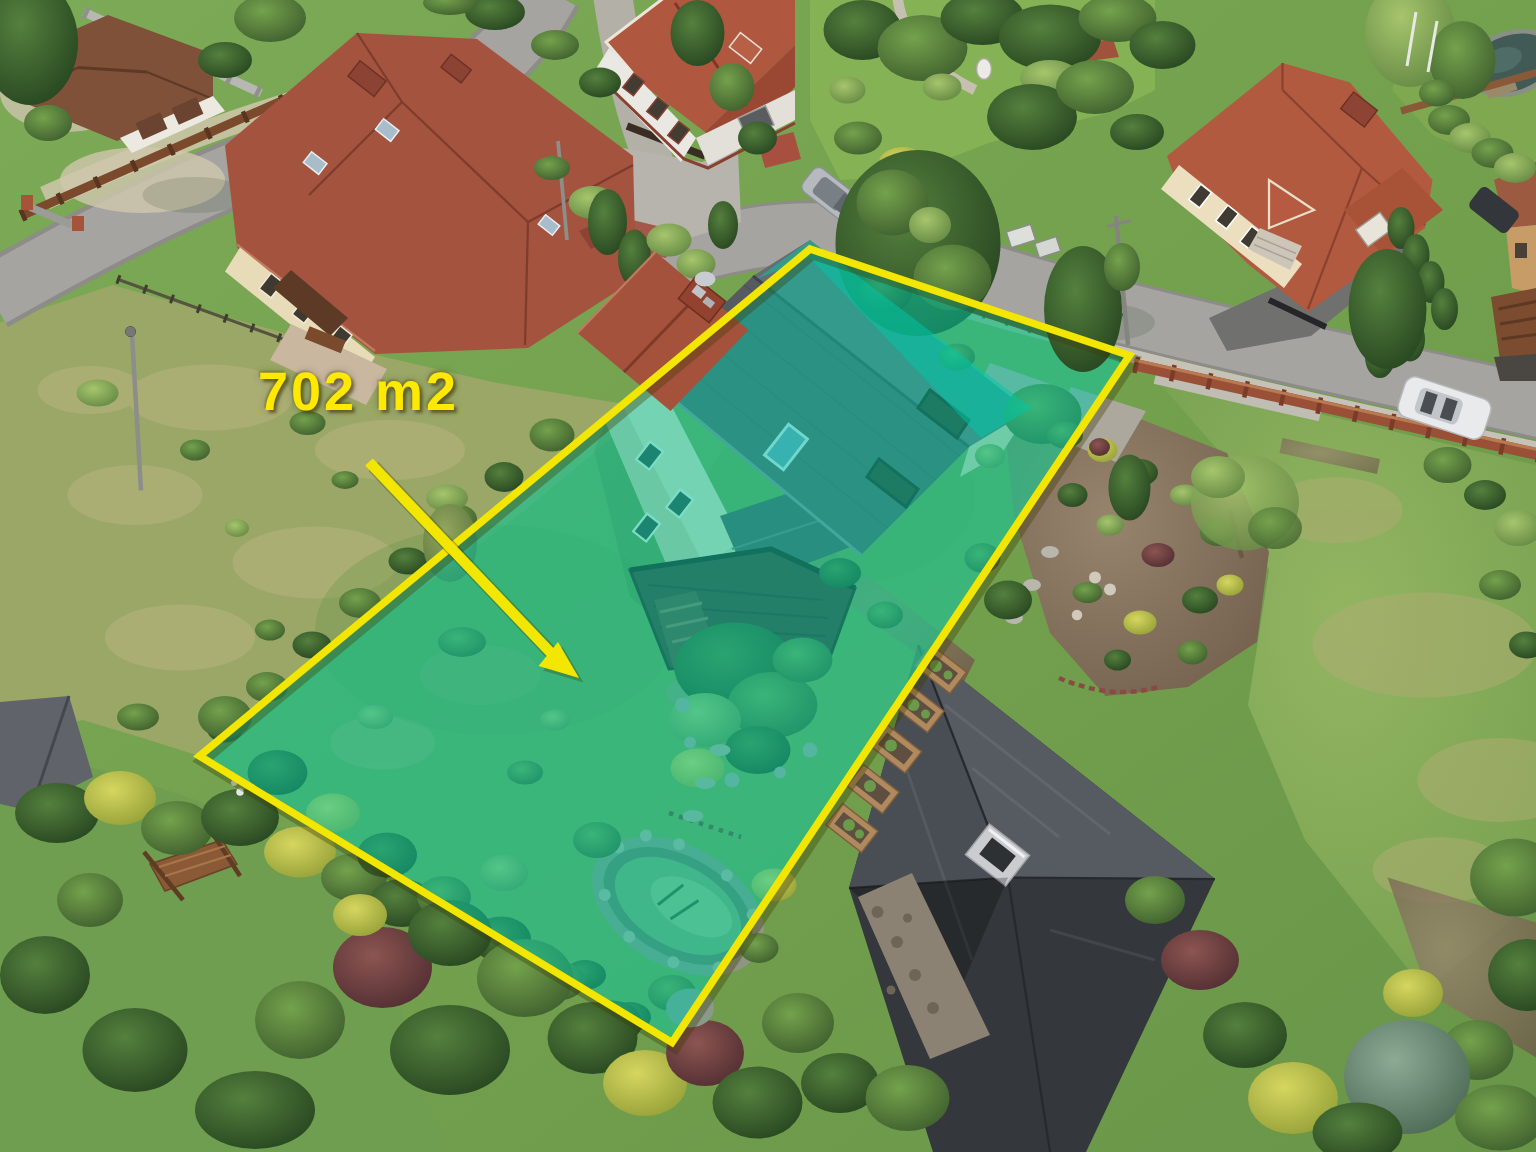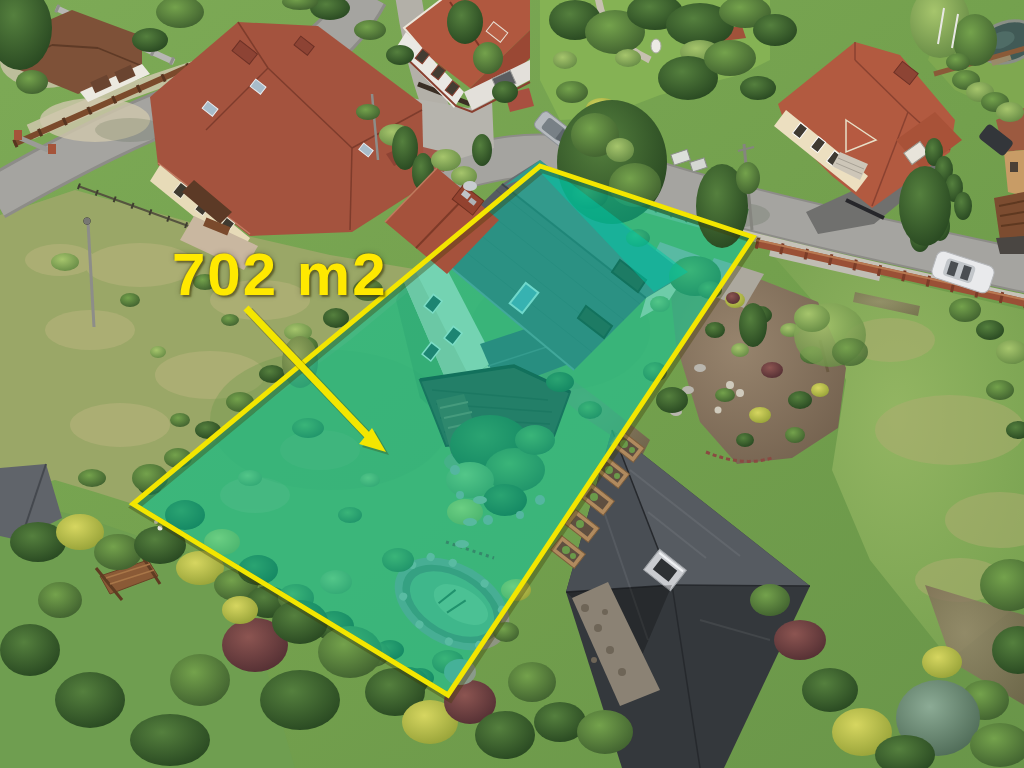--- a/index.html
+++ b/index.html
@@ -1,20 +1,20 @@
 <!DOCTYPE html>
 <html><head>
 <meta charset="utf-8">
 <style>
   html,body{margin:0;padding:0;background:#222;}
   #stage{position:relative;width:1024px;height:768px;overflow:hidden;font-family:"Liberation Sans",sans-serif;}
   #stage svg{position:absolute;left:0;top:0;}
   .area-label{
     position:absolute;left:172px;top:240px;
-    font-size:60px;font-weight:bold;letter-spacing:2px;
+    font-size:36px;font-weight:bold;letter-spacing:2px;
     color:#ffe900;
     text-shadow:2px 2px 2px rgba(60,52,0,.55), -1px -1px 1px rgba(90,80,0,.3), 0 0 6px rgba(0,0,0,.25);
     user-select:none;white-space:nowrap;
   }
 </style>
 </head>
 <body>
 
 <div id="stage">
 <svg width="1024" height="768" viewBox="0 0 1024 768">

